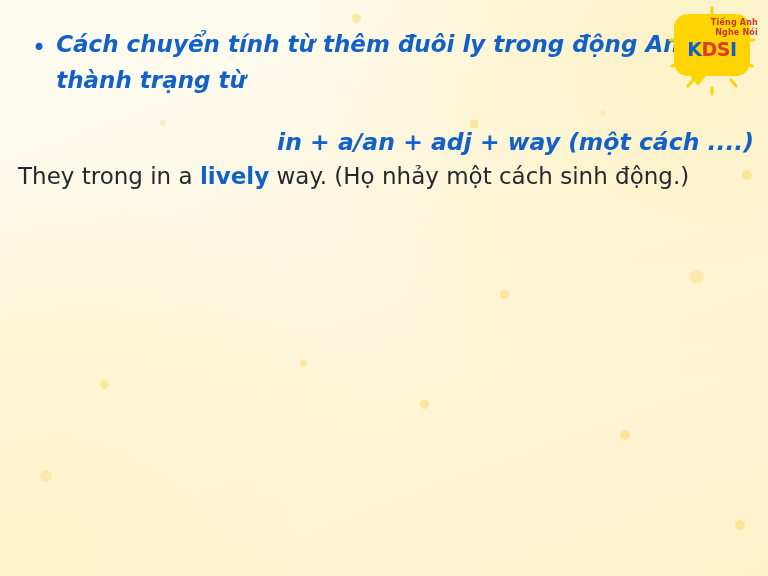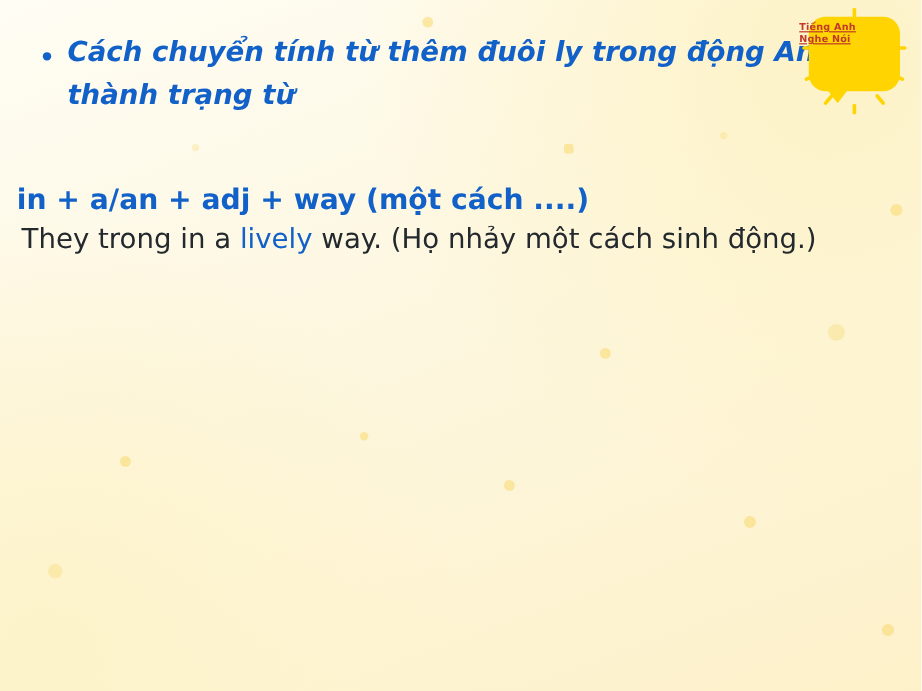--- a/index.html
+++ b/index.html
@@ -61,23 +61,24 @@
   .para {
     color: #24292e;
     font-size: 23.5px;
     line-height: 40px;
     text-align: justify;
     margin: 34px 4px 0 4px;
   }
   .formula {
     color: #1161c9;
     font-weight: bold;
+    font-style: italic;
     font-size: 23.5px;
-    text-align: left;
-    margin-top: 54px;
+    text-align: right;
+    margin-top: 30px;
   }
   .example {
     color: #24292e;
     font-size: 23px;
     line-height: 36px;
     margin: 34px 4px 0 4px;
   }
   ul.sub {
     margin: 2px 0 0 0;
     padding-left: 38px;
@@ -98,21 +99,21 @@
     color: #24292e;
   }
   .final {
     color: #24292e;
     font-size: 23px;
     line-height: 36px;
     margin: 2px 4px 0 4px;
   }
   .hl {
     color: #1161c9;
-    font-weight: normal;
+    font-weight: bold;
   }
   
   .logo {
     position: absolute;
     top: 6px;
     right: 10px;
     width: 92px;
     height: 92px;
     z-index: 5;
   }
@@ -136,25 +137,24 @@
     bottom: -10px;
     width: 0;
     height: 0;
     border-left: 10px solid transparent;
     border-right: 10px solid transparent;
     border-top: 13px solid #ffd400;
   }
   .logo .l1, .logo .l2 {
     position: absolute;
     width: 100%;
-    text-align: left;
+    text-align: right;
     font-weight: bold;
     color: #c0392b;
     letter-spacing: .2px;
-    text-decoration: underline;
   }
   .logo .l1 { top: 12px; font-size: 8px; line-height: 10px; }
   .logo .l2 { top: 22px; font-size: 8px; line-height: 10px; }
   .logo .l3 {
     position: absolute;
     top: 32px;
     width: 100%;
     text-align: center;
     font-size: 19px;
     font-weight: bold;
@@ -193,20 +193,23 @@
         <line x1="6" y1="60" x2="13" y2="57"></line>
         <line x1="86" y1="60" x2="79" y2="57"></line>
         <line x1="22" y1="80" x2="27" y2="74"></line>
         <line x1="70" y1="80" x2="65" y2="74"></line>
         <line x1="46" y1="88" x2="46" y2="82"></line>
       </g>
     </svg>
     <div class="bubble"></div>
     <div class="l1">Tiếng Anh</div>
     <div class="l2">Nghe Nói</div>
+    <div class="l3">
+      <span class="blue">K</span><span>DS</span><span class="blue">I</span>
+    </div>
   </div>
 
   <div class="content">
 
     <div class="title-block">
       <span class="bullet-dot">•</span>
       <div class="title">Cách chuyển tính từ thêm đuôi ly trong động Anh thành trạng từ</div>
     </div>
 
 

